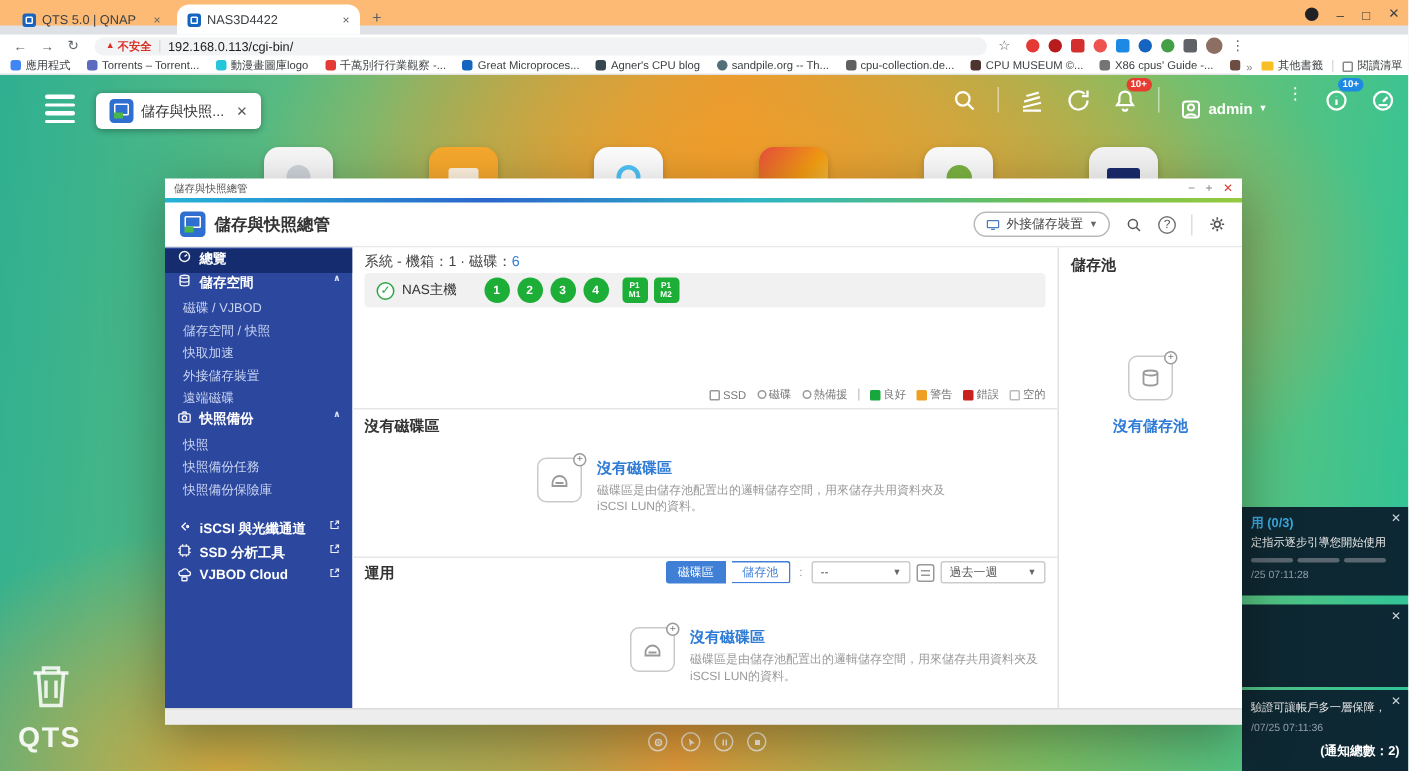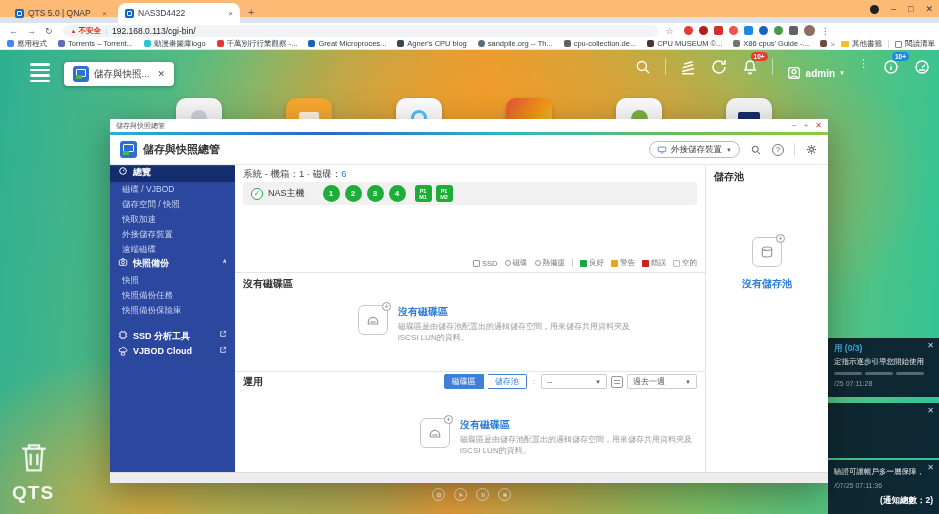--- a/index.html
+++ b/index.html
@@ -417,20 +417,29 @@
     <div class="wbody">
 
       <div class="sidebar">
         <div class="s-item active">
           <svg class="sicon" width="10" height="10" viewBox="0 0 24 24" fill="none" stroke="#fff" stroke-width="2.4">
               <circle cx="12" cy="12" r="8"></circle>
               <path d="M12 12l4-3"></path>
             </svg>
           <span>總覽</span>
         </div>
+        <div class="s-item">
+          <svg class="sicon" width="10" height="10" viewBox="0 0 24 24" fill="none" stroke="#fff" stroke-width="2.2">
+              <ellipse cx="12" cy="6" rx="7" ry="2.5"></ellipse>
+              <path d="M5 6v12c0 1.4 3.1 2.5 7 2.5s7-1.1 7-2.5V6"></path>
+              <path d="M5 12c0 1.4 3.1 2.5 7 2.5s7-1.1 7-2.5"></path>
+            </svg>
+          <span>儲存空間</span>
+          <span class="s-chev">∧</span>
+        </div>
         <div class="s-sub">
             <span>磁碟 / VJBOD</span>
           </div>
         <div class="s-sub">
             <span>儲存空間 / 快照</span>
           </div>
         <div class="s-sub">
             <span>快取加速</span>
           </div>
         <div class="s-sub">
@@ -451,20 +460,32 @@
         <div class="s-sub">
             <span>快照</span>
           </div>
         <div class="s-sub">
             <span>快照備份任務</span>
           </div>
         <div class="s-sub">
             <span>快照備份保險庫</span>
           </div>
         <div class="s-gap"></div>
+        <div class="s-item">
+          <svg class="sicon" width="10" height="10" viewBox="0 0 24 24" fill="none" stroke="#fff" stroke-width="2.4">
+              <path d="M14 6l-6 6 6 6"></path>
+              <circle cx="17" cy="12" r="1.5"></circle>
+            </svg>
+          <span>iSCSI 與光纖通道</span>
+          <svg class="s-ext" width="8" height="8" viewBox="0 0 24 24" fill="none" stroke="#fff" stroke-width="2.4" style="margin-left:auto">
+              <path d="M10 5H5v14h14v-5"></path>
+              <path d="M13 11l7-7"></path>
+              <path d="M14 4h6v6"></path>
+            </svg>
+        </div>
         <div class="s-item">
           <svg class="sicon" width="10" height="10" viewBox="0 0 24 24" fill="none" stroke="#fff" stroke-width="2.2">
               <rect x="5" y="5" width="14" height="14" rx="2"></rect>
               <path d="M9 2v3M15 2v3M9 19v3M15 19v3M2 9h3M2 15h3M19 9h3M19 15h3"></path>
             </svg>
           <span>SSD 分析工具</span>
           <svg class="s-ext" width="8" height="8" viewBox="0 0 24 24" fill="none" stroke="#fff" stroke-width="2.4" style="margin-left:auto">
               <path d="M10 5H5v14h14v-5"></path>
               <path d="M13 11l7-7"></path>
               <path d="M14 4h6v6"></path>

